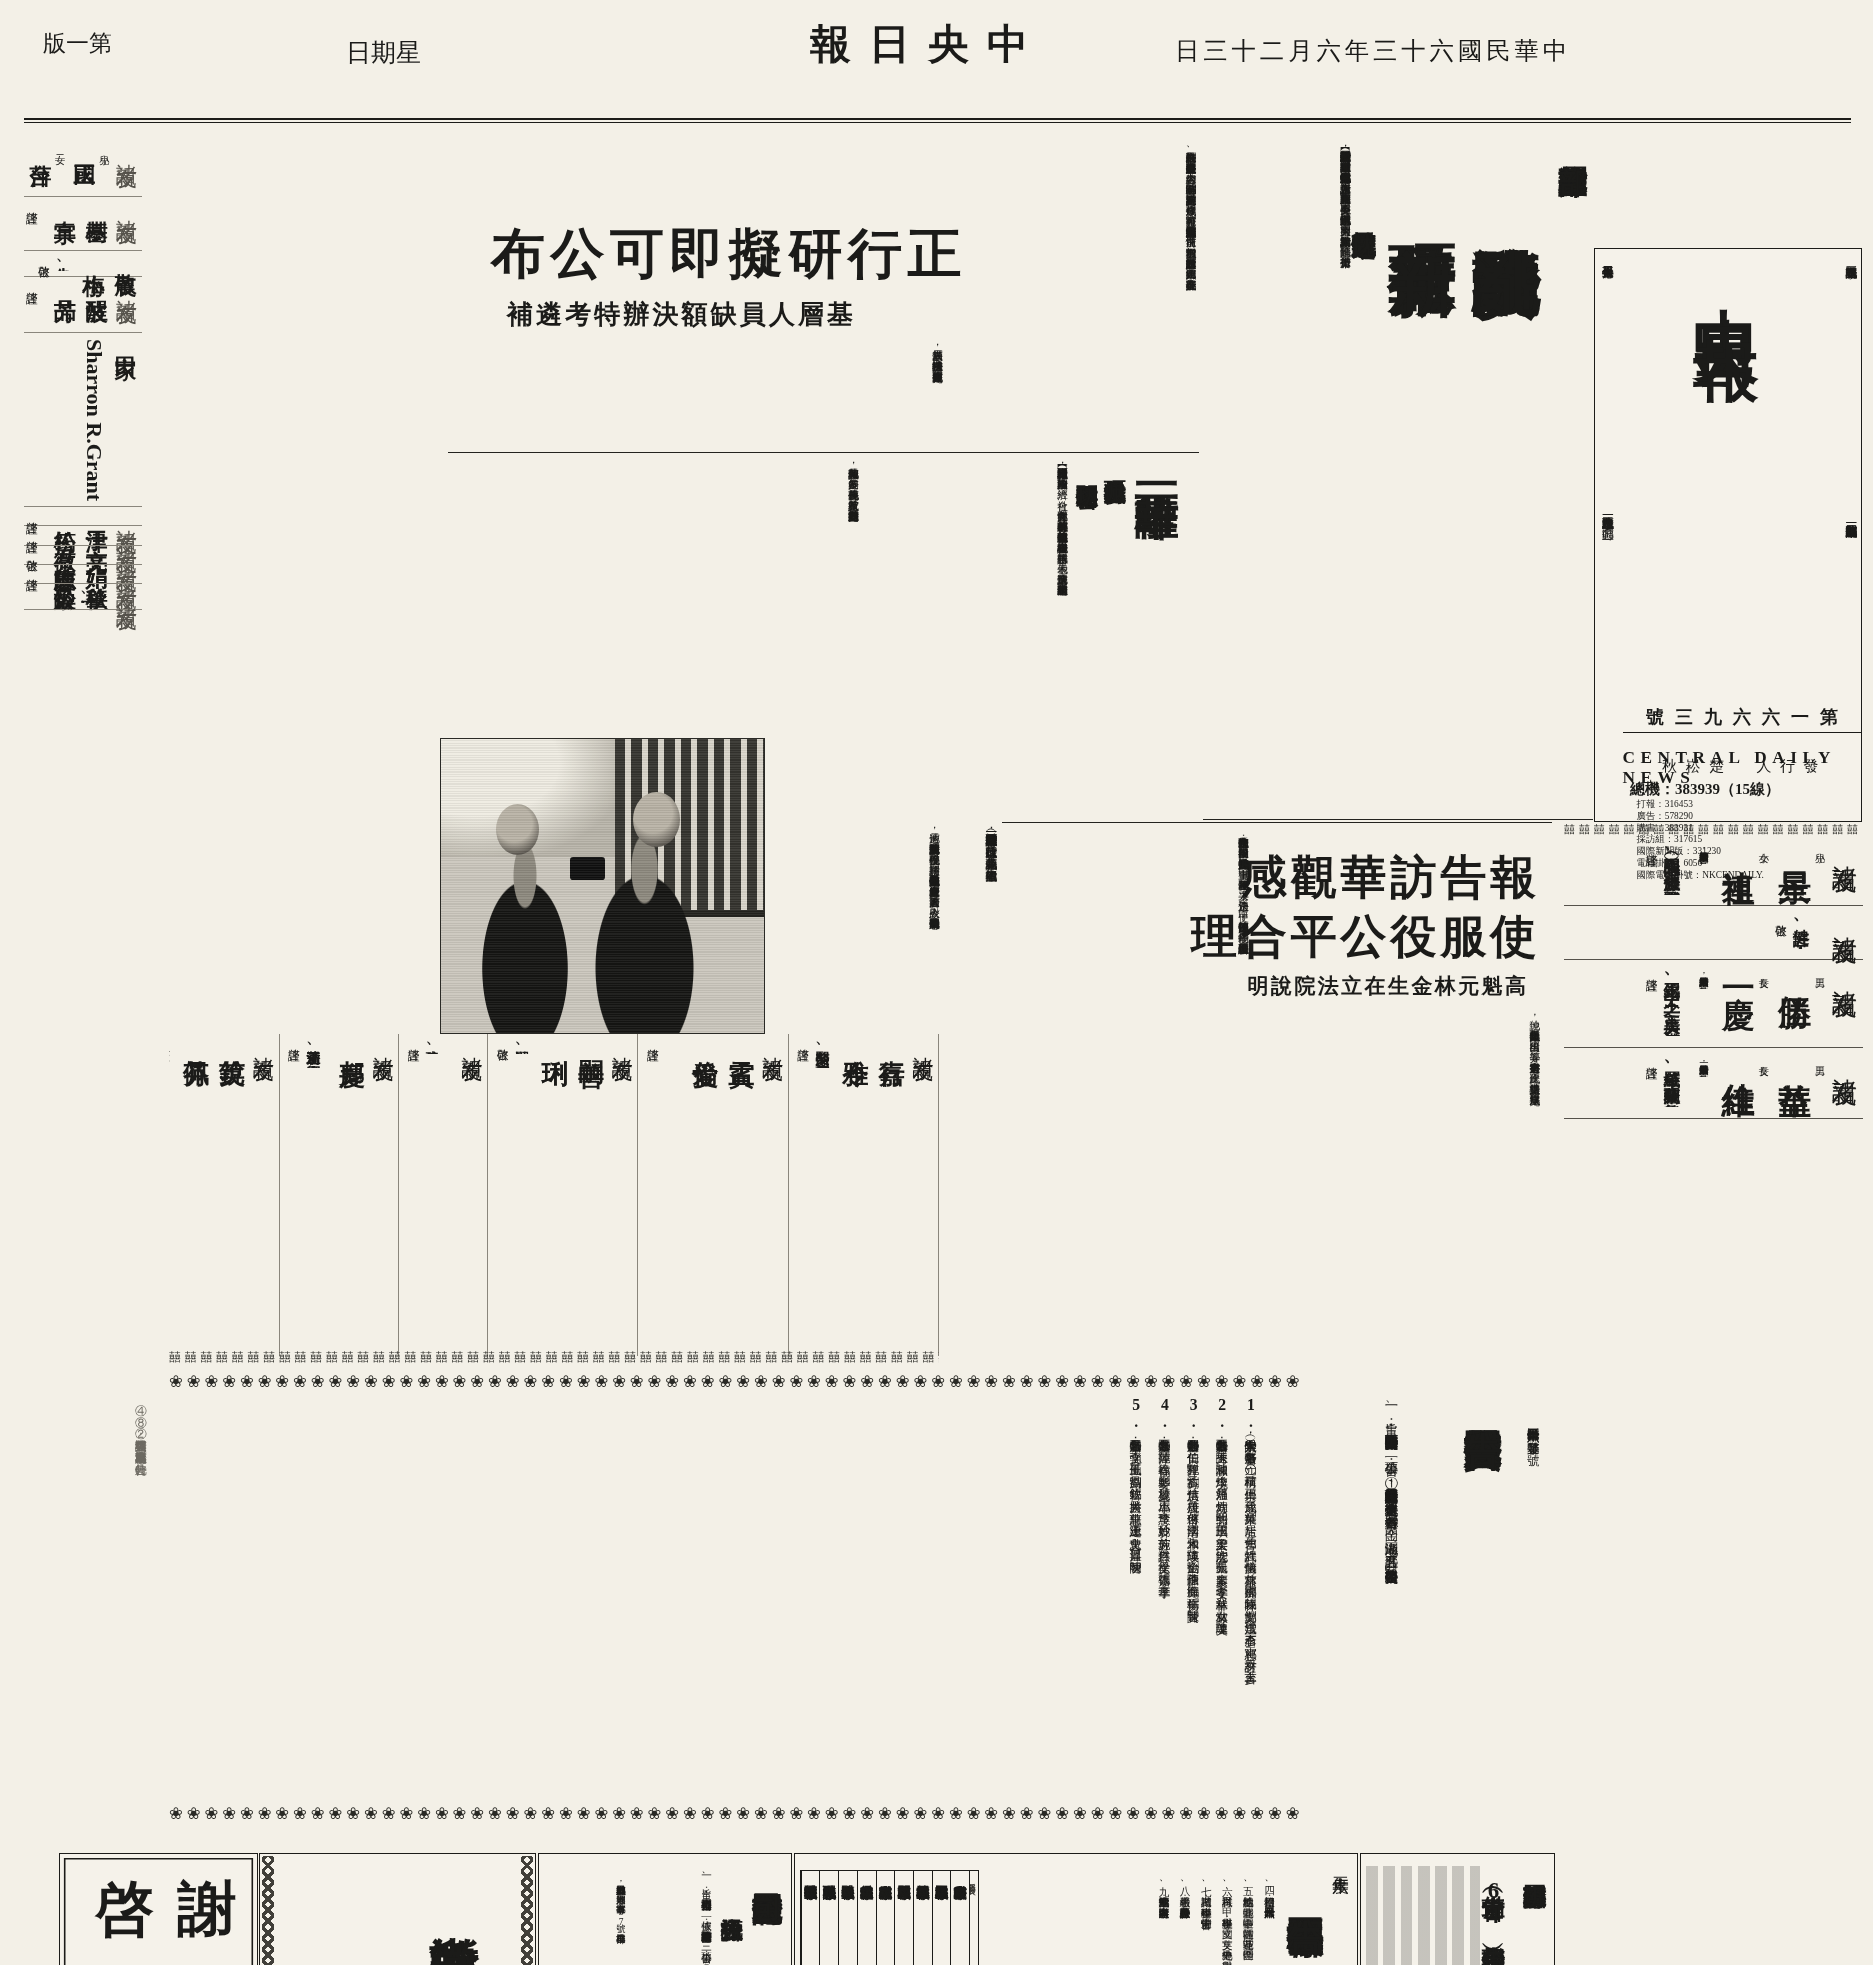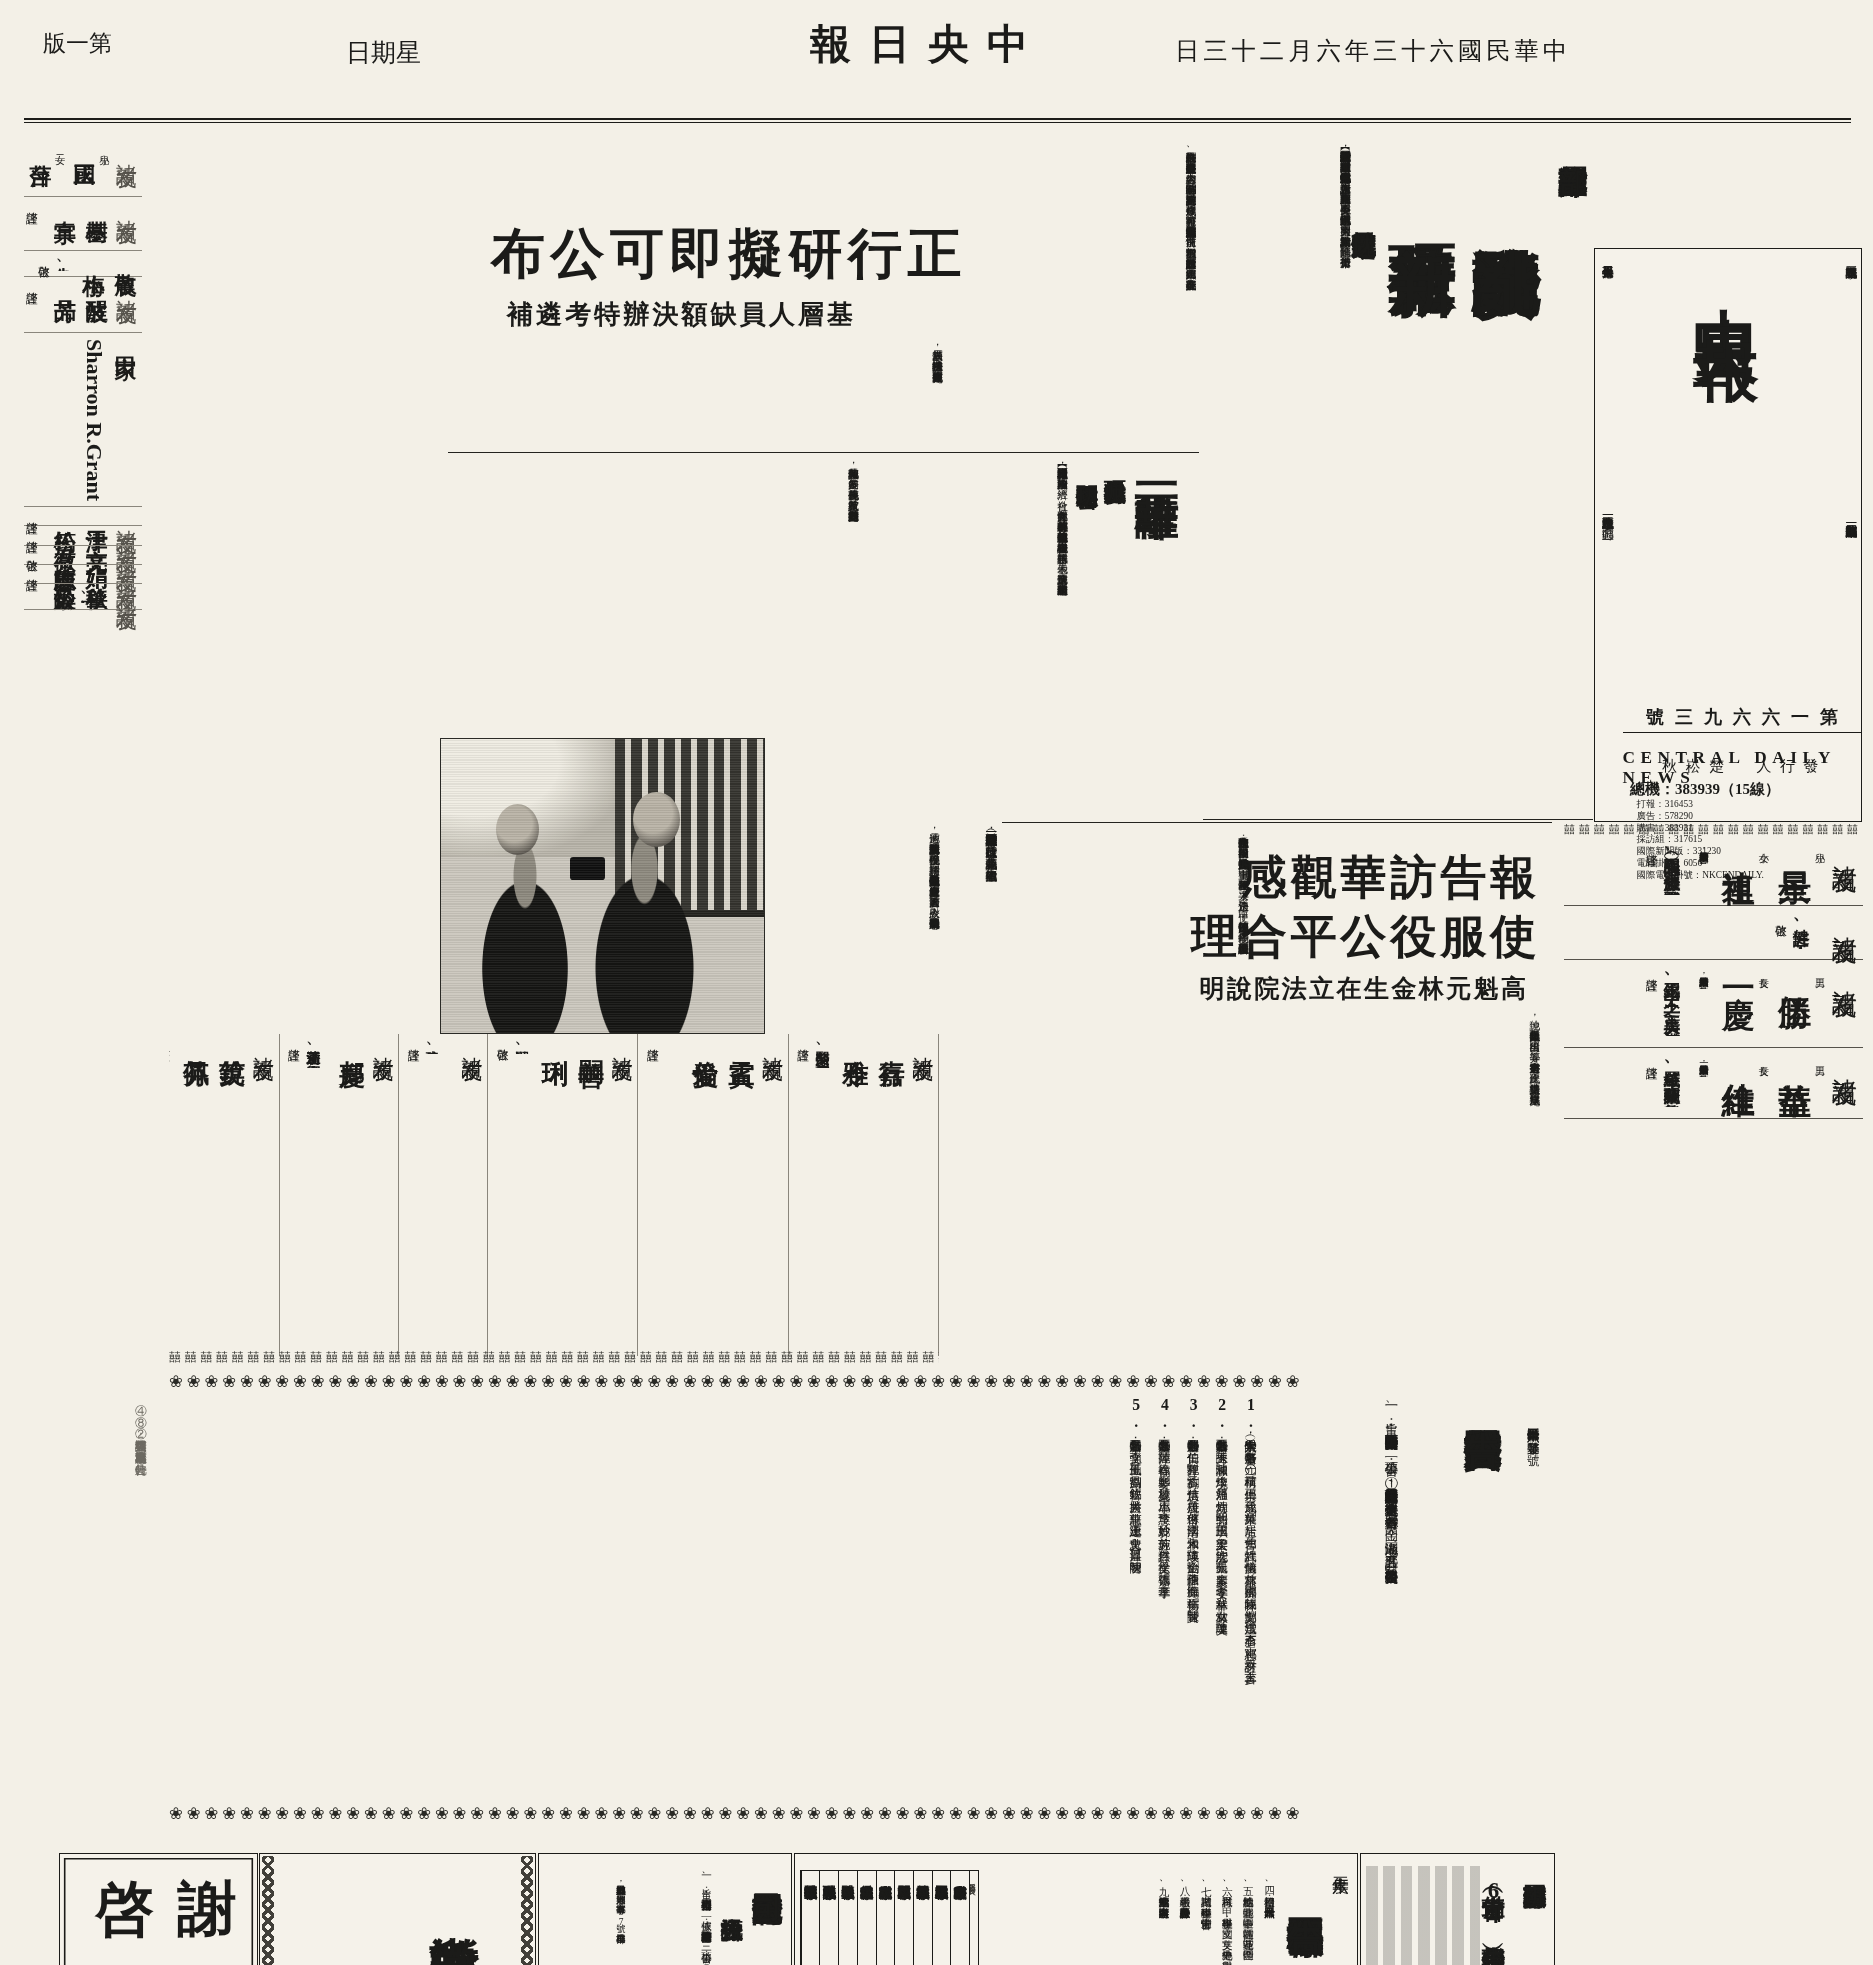--- a/index.html
+++ b/index.html
@@ -133,21 +133,21 @@
   <div class="ph-man" style="right:14%;bottom:-10%;width:46%;height:80%;"></div>
   <div class="ph-head" style="right:26%;top:18%;width:47px;height:55px;"></div>
   <div class="ph-cam" style="left:40%;top:40%;width:35px;height:23.6px;"></div>
   <div class="ph-grain"></div>
 </div>
 <div class="abs v just" style="left:946px;top:825px;width:52px;height:523px;font-size:11.8px;">應邀來華訪問的韓國國會議長丁一權（左）昨離華返國，行政院長前往送行，並為丁議長佩上一朵蘭花。（本報記者熊伯敬攝）</div>
 
 <div class="abs hairline-t" style="left:1002px;top:822px;width:550px;height:546px;">
   <div class="abs rtl bb" style="right:11.8px;top:23.6px;font-size:46px;letter-spacing:3.9px;">報告訪華觀感</div>
   <div class="abs rtl bb" style="right:11.8px;top:83px;font-size:46px;letter-spacing:3.9px;">使服役公平合理</div>
-  <div class="abs rtl b" style="right:23.6px;top:149px;font-size:25px;letter-spacing:2.4px;">高魁元林金生在立法院說明</div>
+  <div class="abs rtl b" style="right:23.6px;top:149px;font-size:21px;letter-spacing:2.4px;">高魁元林金生在立法院說明</div>
   <div class="abs v just" style="left:3.1px;top:5.5px;width:244px;height:534px;font-size:10.6px;">內政部長林金生在立法院指出：由於役男服役年限不同，規定補充兵是以乙等體位抽籤決定；事實上甲、乙等體位相差不多，未妥，乃決定修正，使甲、乙等體位按比例抽籤決定，較能平均，足以維護服役公平合理的傳統。</div>
   <div class="abs v just" style="right:11.8px;top:189px;width:314px;height:346px;font-size:10.6px;">他說，每年徵集人數超出三萬二千人，役男出國、升學等，必需有一適當公平之規定；此次修正，促請立法委員支持，早日完成立法程序。</div>
 </div>
 
 <div class="abs rail-mid" style="left:169px;top:1034px;width:770px;height:334px;display:flex;flex-direction:row-reverse;overflow:hidden;">
 
     <div class="ad">
       <div class="ad-h v">諸親友</div>
       <div class="ad-couple">
         <div class="c v">

